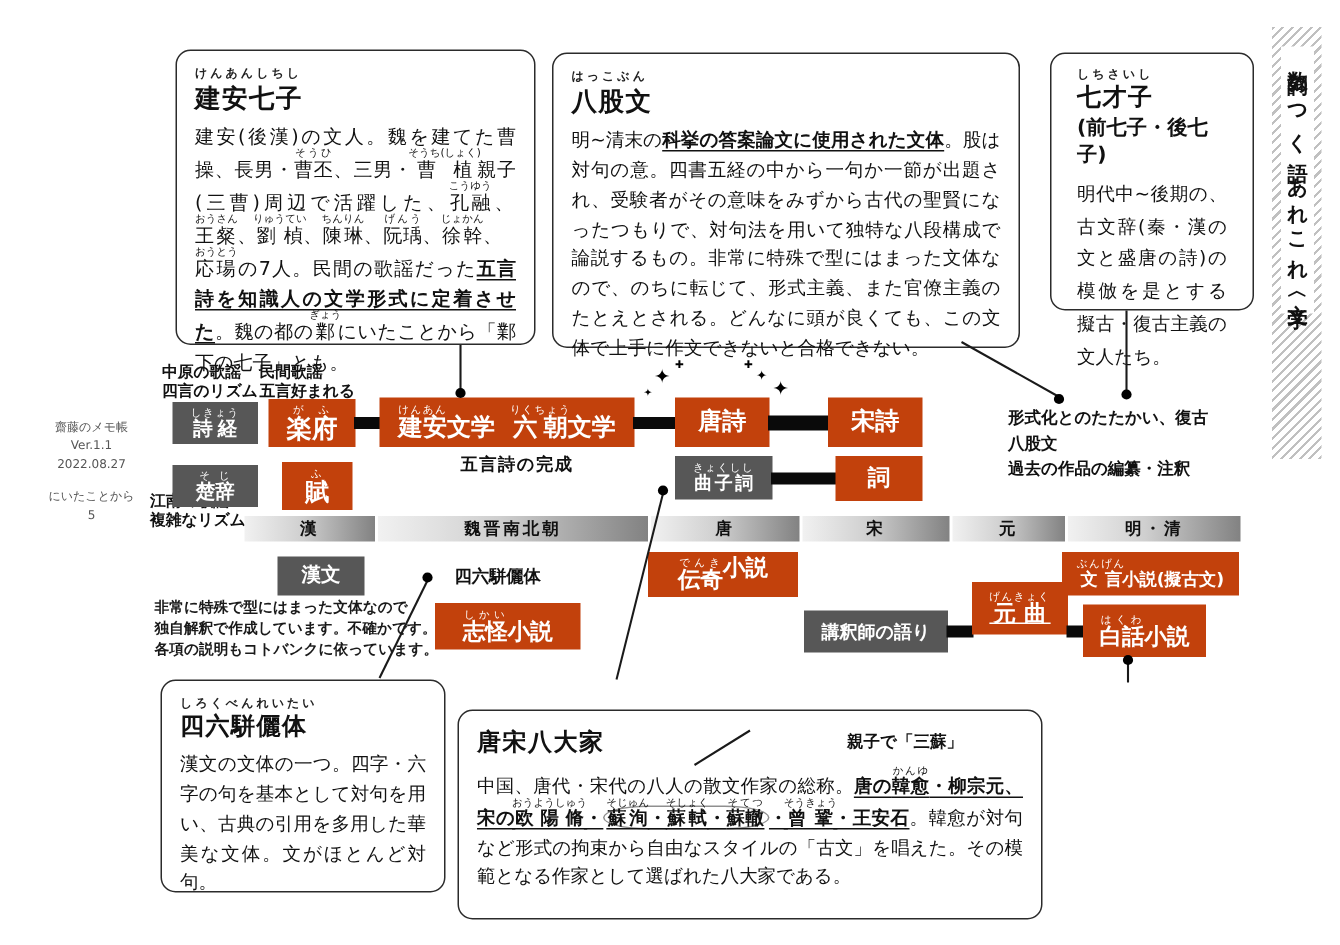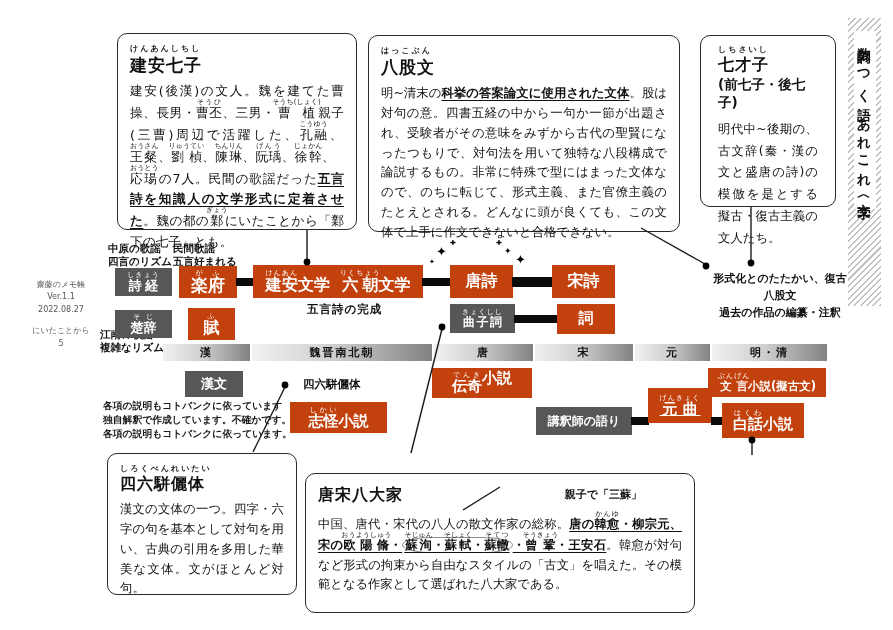--- a/index.html
+++ b/index.html
@@ -23,21 +23,21 @@
   .node.gray{background:#575757;color:#fff;}
   .node ruby rt{font-size:7px;color:#fff;letter-spacing:1px;}
   .conn{position:absolute;background:#0a0a0a;}
   
   .era{position:absolute;top:344px;height:17px;display:flex;align-items:center;justify-content:center;
        font-size:11px;font-weight:bold;color:#101010;letter-spacing:2px;
        background:linear-gradient(90deg,#f1f1f1 0%,#cfcfcf 45%,#828282 100%);}
   
   .smlbl{position:absolute;font-size:10.5px;font-weight:bold;line-height:1.25;text-align:left;}
   .tag{position:absolute;font-size:11.5px;font-weight:bold;}
-  .notes{position:absolute;left:696px;top:270px;width:168px;text-align:center;
+  .notes{position:absolute;left:672px;top:270px;width:168px;
          font-size:11px;font-weight:bold;line-height:1.55;}
   .disclaimer{position:absolute;left:103px;top:399px;width:205px;font-size:9.8px;
               font-weight:bold;line-height:1.42;color:#1a1a1a;}
   .credit{position:absolute;left:16px;top:279px;width:90px;text-align:center;
           font-size:8px;color:#555;line-height:1.55;}
   .credit div{min-height:9px;}
   
   .banner{position:absolute;left:848px;top:18px;width:33px;height:288px;
           background:repeating-linear-gradient(135deg,#c0c0c0 0 1.5px,#ffffff 1.5px 4.5px);}
   .banner-label{position:absolute;left:50%;transform:translateX(-50%);top:13px;background:#fff;
@@ -98,21 +98,21 @@
       <div>複雑なリズム</div>
     </div>
   <div class="tag" style="left:307px;top:302px;letter-spacing:1px;">五言詩の完成</div>
   <div class="tag" style="left:303px;top:377px;">四六駢儷体</div>
   <div class="notes">
       <div>形式化とのたたかい、復古</div>
       <div>八股文</div>
       <div>過去の作品の編纂・注釈</div>
     </div>
   <div class="disclaimer">
-      <div>各項の説明もコトバンクに依っています</div>
+      <div>非常に特殊で型にはまった文体なので</div>
       <div>独自解釈で作成しています。不確かです。</div>
       <div>各項の説明もコトバンクに依っています。</div>
     </div>
 
   <div class="node gray" style="left:115px;top:268px;width:57px;height:28px;font-size:13px;">
       <span><ruby><span>詩経</span><rt>しきょう</rt></ruby></span>
     </div>
   <div class="node black" style="left:179px;top:266px;width:58px;height:32px;font-size:17px;">
       <span><ruby><span>楽府</span><rt>がふ</rt></ruby></span>
     </div>

